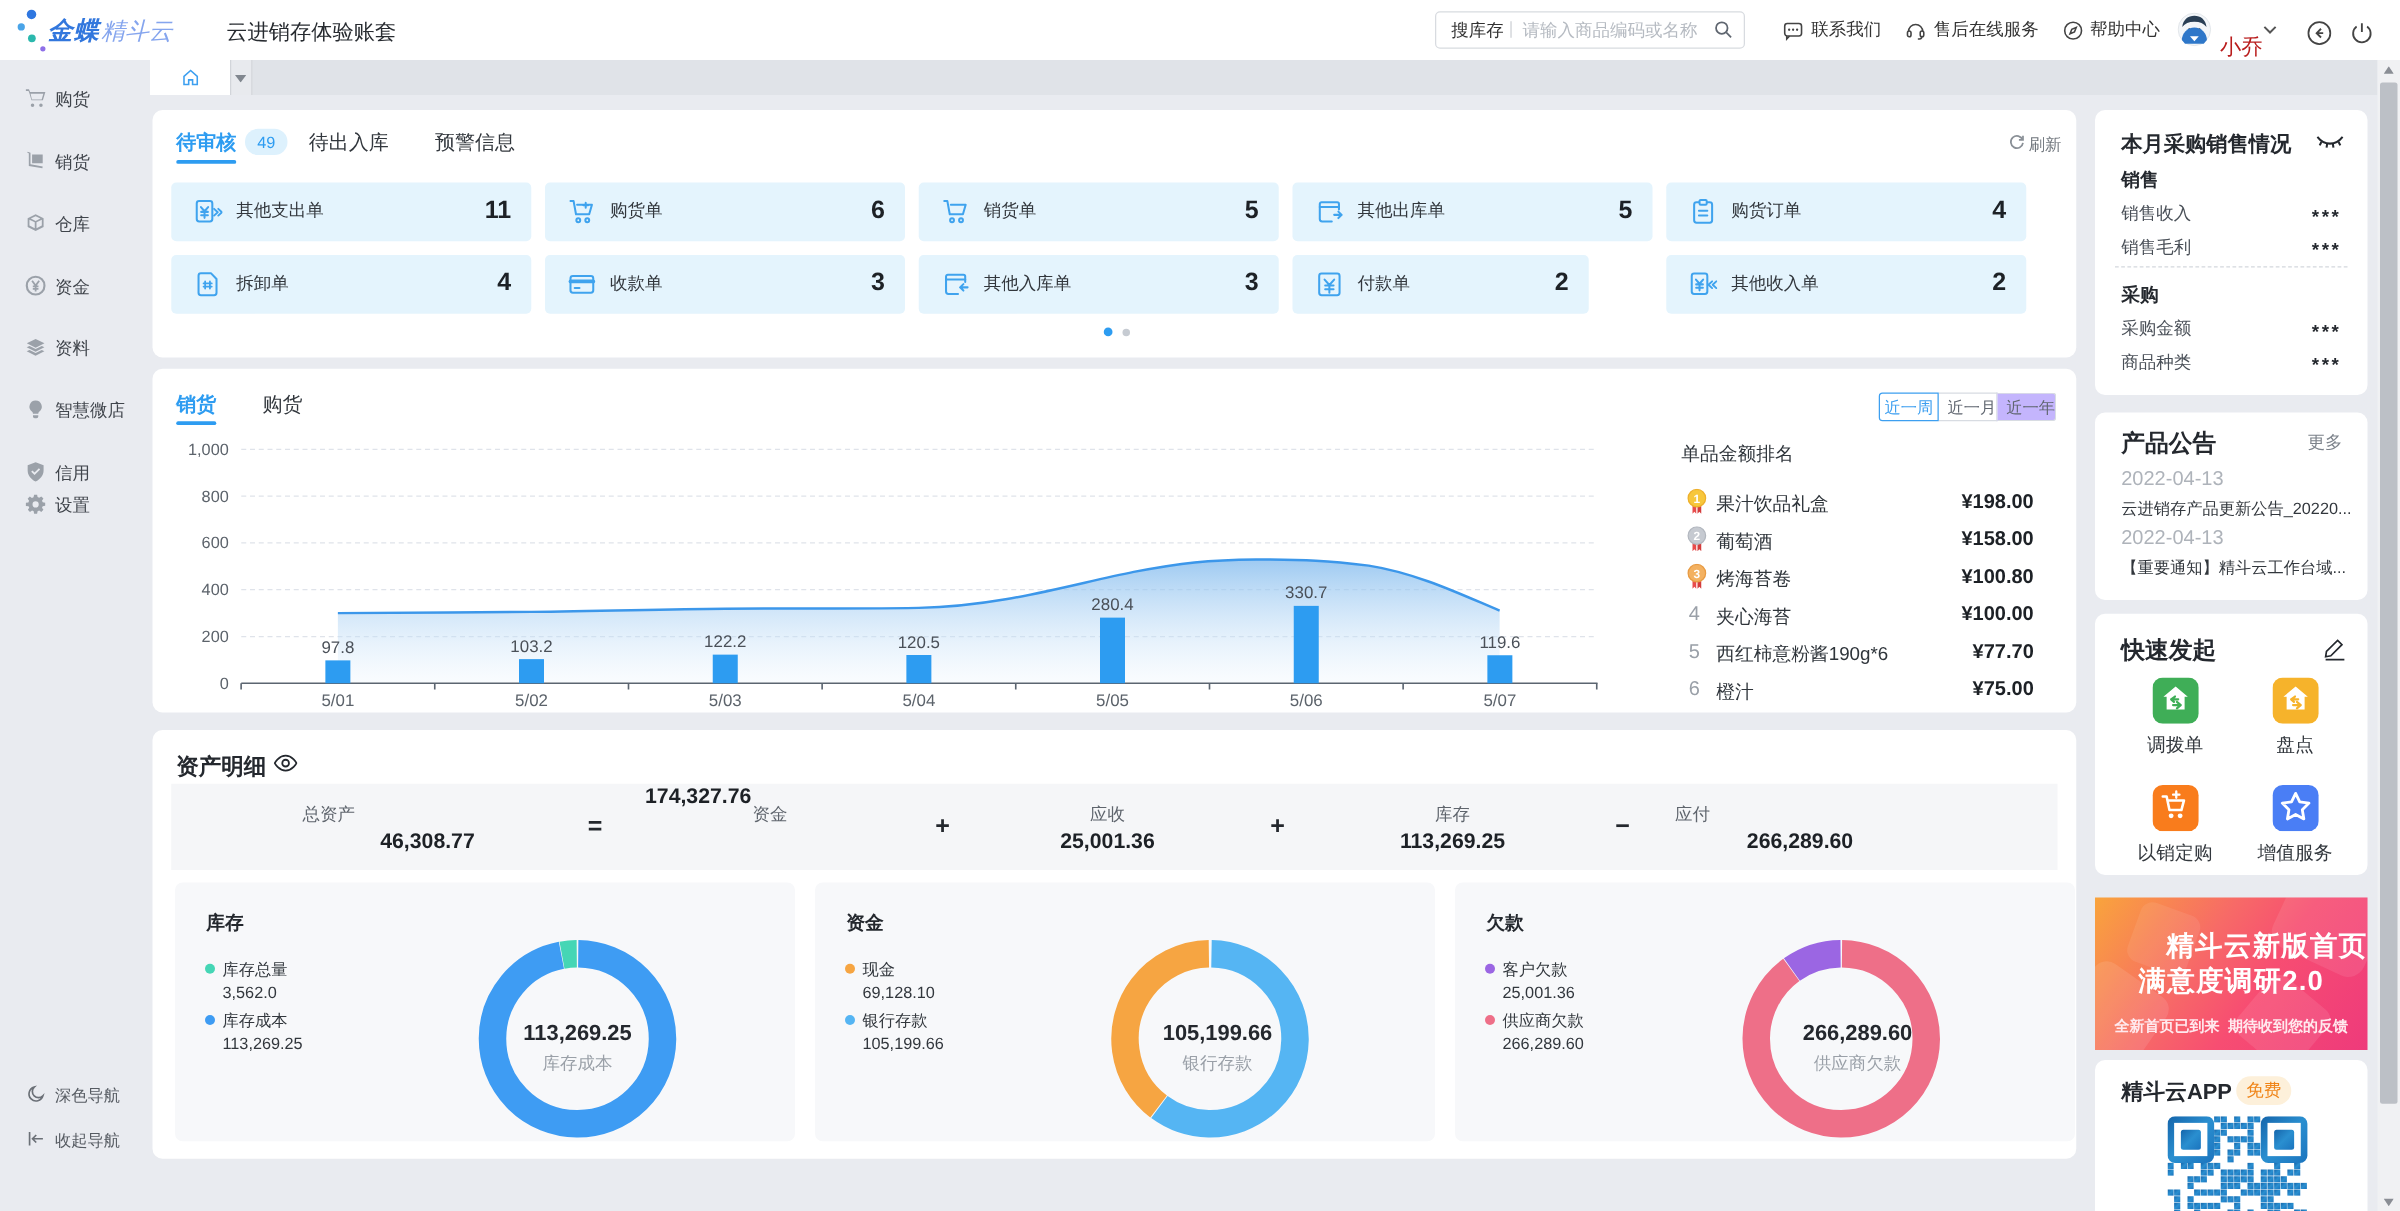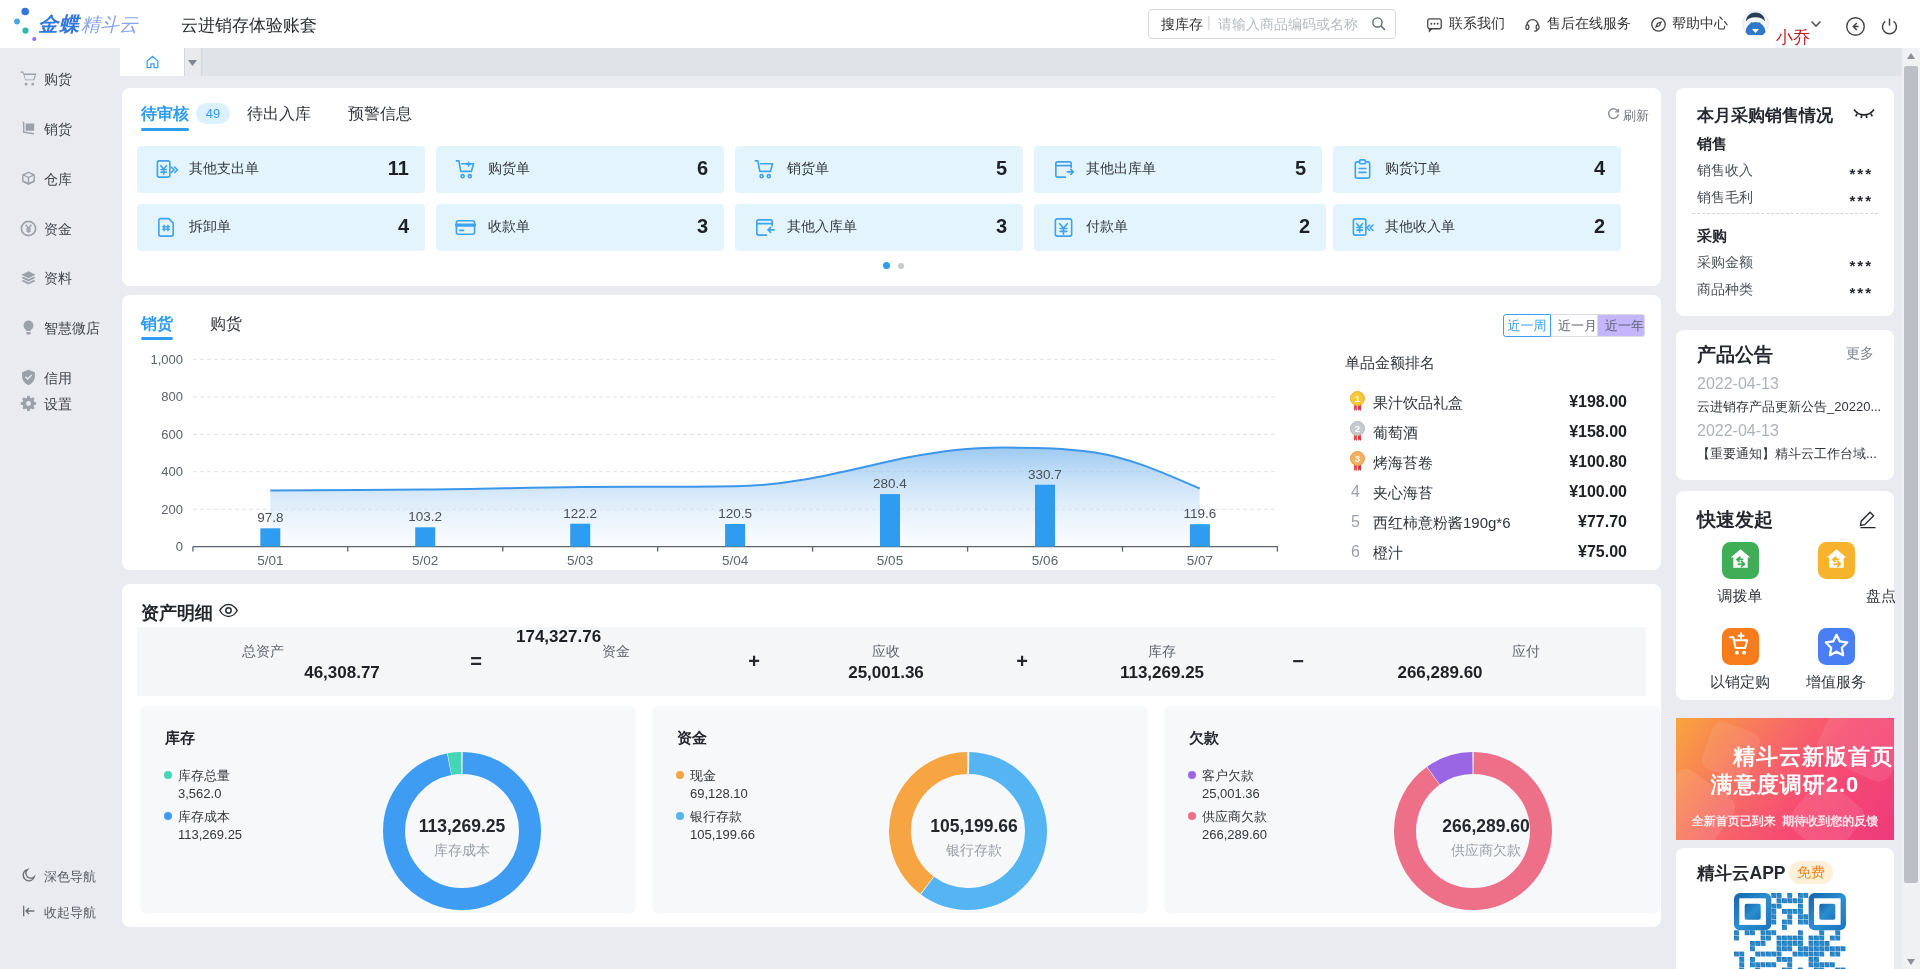--- a/index.html
+++ b/index.html
@@ -213,21 +213,21 @@
   </div>
 <div class="tile" style="left:735px;top:204px;width:288px">
     <svg width="23" height="23" viewBox="0 0 24 24" fill="none" stroke="#3fa3ee" stroke-width="1.7" stroke-linecap="round" stroke-linejoin="round">
       <path d="M20 10V5.5a1.5 1.5 0 00-1.5-1.5h-13A1.5 1.5 0 004 5.5V18a2 2 0 002 2h8"></path>
       <path d="M4 8h16"></path>
       <path d="M22 14.5h-6M18.5 11.8l-2.8 2.7 2.8 2.7"></path>
     </svg>
     <span class="lbl">其他入库单</span>
     <span class="num">3</span>
   </div>
-<div class="tile" style="left:1034px;top:204px;width:292px">
+<div class="tile" style="left:1034px;top:204px;width:237px">
     <svg width="23" height="23" viewBox="0 0 24 24" fill="none" stroke="#3fa3ee" stroke-width="1.7" stroke-linecap="round" stroke-linejoin="round">
       <rect x="3.5" y="3" width="17" height="18" rx="2"></rect>
       <path d="M8 8l4 4.5L16 8M8.5 13h7M8.5 16h7M12 12.5V19"></path>
     </svg>
     <span class="lbl">付款单</span>
     <span class="num">2</span>
   </div>
 <div class="tile" style="left:1333px;top:204px;width:288px">
     <svg width="23" height="23" viewBox="0 0 24 24" fill="none" stroke="#3fa3ee" stroke-width="1.7" stroke-linecap="round" stroke-linejoin="round">
       <rect x="2.5" y="3" width="13" height="17" rx="2"></rect>
@@ -339,21 +339,21 @@
   </svg>
 <div class="abs" style="left:137px;top:627px;width:1509px;height:69px;background:#f5f6f8"></div>
 <div class="abs" style="left:242px;top:643px;width:200px;text-align:left;font-size:14px;color:#5f656d">总资产</div>
 <div class="abs" style="left:242px;top:663px;width:200px;text-align:center;font-size:17px;font-weight:bold;color:#1d2126">46,308.77</div>
 <div class="abs" style="left:516px;top:643px;width:200px;text-align:center;font-size:14px;color:#5f656d">资金</div>
 <div class="abs" style="left:516px;top:627px;width:200px;text-align:left;font-size:17px;font-weight:bold;color:#1d2126">174,327.76</div>
 <div class="abs" style="left:786px;top:643px;width:200px;text-align:center;font-size:14px;color:#5f656d">应收</div>
 <div class="abs" style="left:786px;top:663px;width:200px;text-align:center;font-size:17px;font-weight:bold;color:#1d2126">25,001.36</div>
 <div class="abs" style="left:1062px;top:643px;width:200px;text-align:center;font-size:14px;color:#5f656d">库存</div>
 <div class="abs" style="left:1062px;top:663px;width:200px;text-align:center;font-size:17px;font-weight:bold;color:#1d2126">113,269.25</div>
-<div class="abs" style="left:1340px;top:643px;width:200px;text-align:right;font-size:14px;color:#5f656d">应付</div>
+<div class="abs" style="left:1340px;top:643px;width:200px;text-align:left;font-size:14px;color:#5f656d">应付</div>
 <div class="abs" style="left:1340px;top:663px;width:200px;text-align:center;font-size:17px;font-weight:bold;color:#1d2126">266,289.60</div>
 <div class="abs" style="left:456px;top:650px;width:40px;text-align:center;font-size:20px;font-weight:bold;color:#24282e">=</div>
 <div class="abs" style="left:734px;top:650px;width:40px;text-align:center;font-size:20px;font-weight:bold;color:#24282e">+</div>
 <div class="abs" style="left:1002px;top:650px;width:40px;text-align:center;font-size:20px;font-weight:bold;color:#24282e">+</div>
 <div class="abs" style="left:1278px;top:650px;width:40px;text-align:center;font-size:20px;font-weight:bold;color:#24282e">−</div>
 <div class="abs" style="left:140px;top:706px;width:496px;height:207px;background:#f7f8fa;border-radius:6px"></div>
 <div class="abs" style="left:165px;top:729px;font-size:15px;font-weight:bold;color:#24282e">库存</div>
 <div class="abs" style="left:164px;top:771px;width:8px;height:8px;border-radius:50%;background:#45d6b5"></div>
 <div class="abs" style="left:178px;top:767px;font-size:13px;color:#32373d">库存总量</div>
 <div class="abs" style="left:178px;top:786px;font-size:13px;color:#32373d">3,562.0</div>
@@ -438,21 +438,21 @@
     <path d="M8 9h3l2.2 10.5h9.3l2-7.5H12" fill="none" stroke="#fff" stroke-width="2" stroke-linecap="round" stroke-linejoin="round"></path>
     <circle cx="14.5" cy="24" r="1.9" fill="#fff"></circle>
     <circle cx="21.5" cy="24" r="1.9" fill="#fff"></circle>
     <path d="M16 7.5h5M18.5 5v5" stroke="#fff" stroke-width="1.8" stroke-linecap="round"></path>
   </svg>
 <svg class="abs" style="left:1818px;top:628px" width="37" height="37" viewBox="0 0 36 36">
     <rect width="36" height="36" rx="8" fill="#4a7ef5"></rect>
     <path d="M18 6.5l3.2 6.6 7.2 1-5.2 5.1 1.2 7.2L18 23l-6.4 3.4 1.2-7.2-5.2-5.1 7.2-1z" fill="none" stroke="#fff" stroke-width="2.2" stroke-linejoin="round"></path>
   </svg>
 <div class="abs" style="left:1680px;top:587px;width:120px;text-align:center;font-size:15px;color:#32373d">调拨单</div>
-<div class="abs" style="left:1776px;top:587px;width:120px;text-align:right;font-size:15px;color:#32373d">盘点</div>
+<div class="abs" style="left:1776px;top:587px;width:120px;text-align:center;font-size:15px;color:#32373d">盘点</div>
 <div class="abs" style="left:1680px;top:673px;width:120px;text-align:center;font-size:15px;color:#32373d">以销定购</div>
 <div class="abs" style="left:1776px;top:673px;width:120px;text-align:center;font-size:15px;color:#32373d">增值服务</div>
 <div class="abs" style="left:1676px;top:718px;width:218px;height:122px;background:linear-gradient(125deg,#f9a43c 0%,#f76a67 38%,#f74d72 60%,#ee3a7b 100%);overflow:hidden">
 <div class="abs" style="left:-20px;top:60px;width:70px;height:70px;background:rgba(255,255,255,0.10);border-radius:12px;transform:rotate(35deg)"></div>
 <div class="abs" style="left:150px;top:-25px;width:80px;height:80px;background:rgba(255,255,255,0.09);border-radius:14px;transform:rotate(25deg)"></div>
 <div class="abs" style="left:120px;top:70px;width:60px;height:60px;background:rgba(255,210,220,0.12);border-radius:10px;transform:rotate(40deg)"></div>
 <div class="abs" style="left:30px;top:8px;width:50px;height:50px;background:rgba(255,255,255,0.08);border-radius:10px;transform:rotate(20deg)"></div>
 <div class="abs" style="left:0;top:24px;width:218px;text-align:right;font-size:22px;font-weight:bold;color:#fff;letter-spacing:1px">精斗云新版首页</div>
 <div class="abs" style="left:0;top:52px;width:218px;text-align:center;font-size:22px;font-weight:bold;color:#fff;letter-spacing:1px">满意度调研2.0</div>
 <div class="abs" style="left:0;top:95px;width:218px;text-align:center;font-size:12px;font-weight:bold;color:#ffe9ee">全新首页已到来&nbsp;&nbsp;期待收到您的反馈</div>

